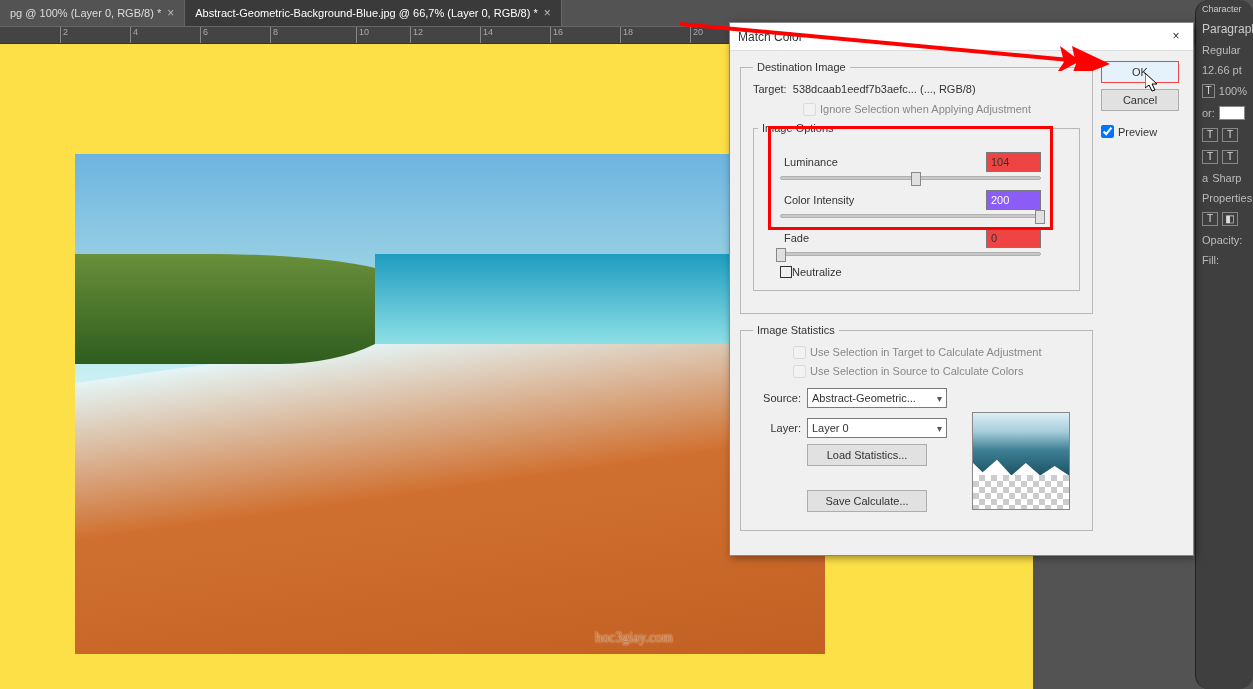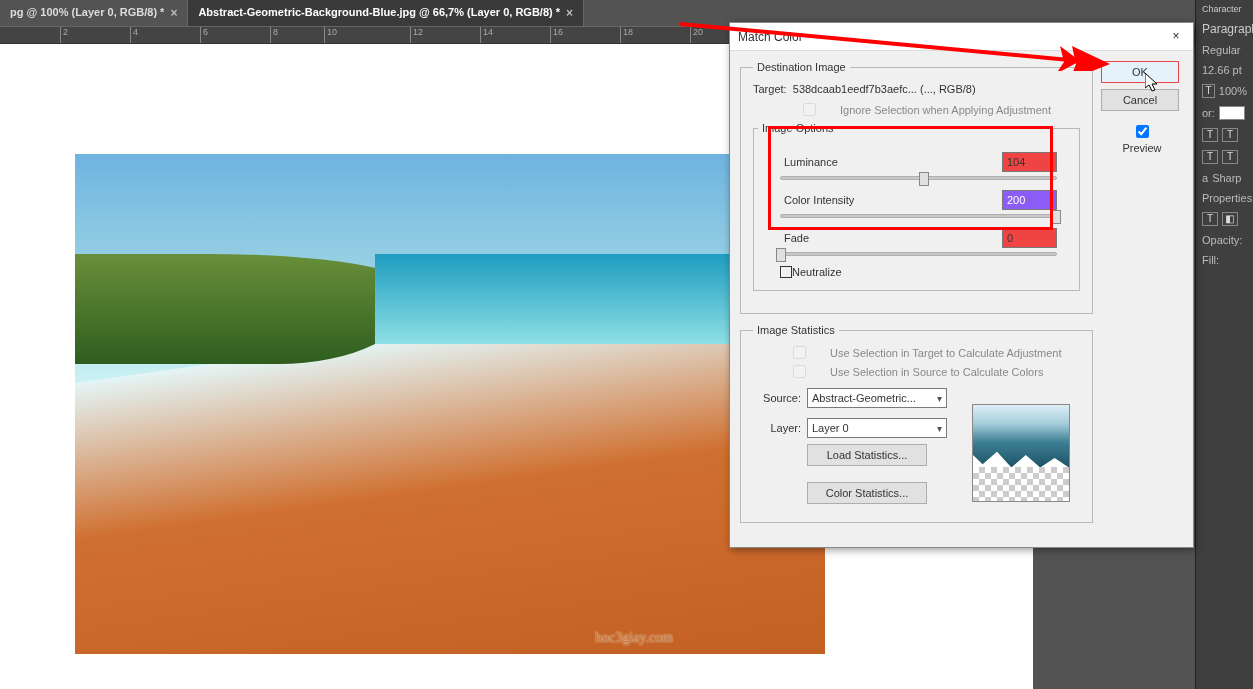--- a/index.html
+++ b/index.html
@@ -1,80 +1,80 @@
 <!DOCTYPE html>
 <html><head>
 <meta charset="utf-8">
 <style>
   * { box-sizing: border-box; margin: 0; padding: 0; font-family: Tahoma, Arial, sans-serif; font-size: 11px; }
   body { width: 1253px; height: 689px; background: #535353; overflow: hidden; position: relative; }
 
   
   .doc-tabs { height: 26px; background: #535353; display: flex; align-items: center; position: relative; }
-  .doc-tab { padding: 6px 10px; color: #ddd; background: transparent; border-right: 1px solid #666; display: flex; gap: 6px; cursor: default; font-weight: bold; }
+  .doc-tab { padding: 6px 10px; color: #ddd; background: transparent; border-right: 1px solid #666; display: flex; align-items: center; gap: 6px; cursor: default; }
   .doc-tab.active { background: #3a3a3a; color: #fff; }
   .doc-tab .close { color: #bbb; cursor: pointer; font-size: 12px; }
 
   
   .ruler { height: 18px; background: #444; color: #bbb; font-size: 9px; position: relative; overflow: hidden; border-top: 1px solid #666; border-bottom: 1px solid #333; }
   .ruler-tick { position: absolute; top: 0; font-size: 9px; color: #aaa; border-left: 1px solid #888; height: 100%; padding-left: 2px; line-height: 10px; }
 
   
-  .canvas-wrap { position: absolute; top: 44px; left: 0; right: 220px; bottom: 0; background: #ffffff; }
+  .canvas-wrap { position: absolute; top: 44px; left: 0; right: 220px; bottom: 0; background: #fde047; }
   .canvas-image { position: absolute; top: 110px; left: 75px; width: 750px; height: 500px; background: linear-gradient(to bottom, #8fc5eb 0%, #8fc5eb 25%, #c8f2f5 30%, #2aa7c7 35%, #bcecf0 40%, #e8f7f8 55%, #d57c3a 60%, #c96b2c 75%, #b45820 100%); overflow: hidden; }
   .canvas-image::before { content: ""; position: absolute; top: 0; left: 0; right: 0; height: 35%; background: linear-gradient(to bottom, #6eb4e0, #aee0e5); }
   .canvas-image::after { content: ""; position: absolute; top: 20%; left: 40%; right: 0; height: 18%; background: linear-gradient(to bottom, #1e9cc0, #8ee0e5); }
   .beach-diag { position: absolute; top: 30%; left: 0; width: 150%; height: 90%; background: linear-gradient(to bottom, #e4f5f6 0%, #d07030 35%, #be5a1e 100%); transform: skewY(-8deg) translateX(-10%); }
   .veg { position: absolute; top: 20%; left: 0; width: 45%; height: 22%; background: linear-gradient(to bottom, #698f3a, #2e5d1e); border-radius: 0 60% 40% 0 / 0 30% 60% 0; }
   .watermark { position: absolute; bottom: 8px; left: 520px; color: #c57a3a; font-size: 14px; font-family: Georgia, serif; text-shadow: 0 0 2px #fff; }
 
   
-  .right-panels { position: absolute; top: 0; right: 0; width: 58px; height: 100%; background: #3f3f3f; border-left: 1px solid #222; }
+  .right-panels { position: absolute; top: 0; right: 0; width: 58px; height: 100%; background: #3f3f3f; border-left: 1px solid #222; border-radius: 14px; }
   .right-panels .panel-tabs { display: flex; gap: 4px; padding: 4px 6px; color: #ccc; }
   .right-panels .row { padding: 4px 6px; color: #bbb; display: flex; align-items: center; gap: 4px; font-size: 10px; }
   .color-swatch { width: 26px; height: 14px; background: #fff; border: 1px solid #888; }
   .mini-icon { width: 16px; height: 14px; border: 1px solid #888; display: inline-block; color: #ddd; text-align: center; line-height: 12px; font-size: 10px; }
 
   
   .dialog { position: absolute; top: 22px; left: 729px; width: 465px; background: #f0f0f0; border: 1px solid #888; box-shadow: 2px 2px 8px rgba(0,0,0,0.4); }
   .dialog-title { height: 28px; background: #fff; display: flex; align-items: center; padding: 0 8px; justify-content: space-between; border-bottom: 1px solid #ddd; }
   .dialog-title span { color: #333; font-size: 12px; }
   .dlg-close { width: 18px; height: 18px; text-align: center; line-height: 16px; font-size: 16px; color: #333; cursor: pointer; }
   .dlg-body { padding: 10px 10px 14px 10px; display: flex; gap: 8px; }
   .dlg-left { flex: 1; }
   .dlg-right { width: 82px; display: flex; flex-direction: column; gap: 6px; }
   .btn { display: block; width: 78px; height: 22px; border: 1px solid #adadad; background: #e1e1e1; text-align: center; line-height: 20px; color: #333; cursor: pointer; }
   .btn.primary { border: 1px solid #ef4444; background: #e5f1fb; }
-  .preview-check { margin-top: 8px; display: flex; align-items: center; gap: 4px; color: #333; flex-direction: column; }
+  .preview-check { margin-top: 8px; display: flex; align-items: center; gap: 4px; color: #333; }
   fieldset { border: 1px solid #b8b8b8; margin-bottom: 10px; padding: 10px 12px 12px 12px; }
   legend { padding: 0 4px; color: #333; }
 
   .target-row { color: #333; margin-bottom: 8px; }
-  .chk-row { display: flex; align-items: center; gap: 24px; color: #888; margin-left: 50px; margin-bottom: 6px; }
+  .chk-row { display: flex; gap: 4px; color: #888; margin-left: 50px; margin-bottom: 6px; }
   .chk-row input[disabled] { opacity: 0.6; }
 
   .opt-group { position: relative; }
   .opt-row { display: flex; align-items: center; margin: 10px 18px 2px 22px; }
   .opt-label { flex: 1; color: #333; padding-left: 4px; }
   .opt-input { width: 55px; height: 20px; border: 1px solid #7a7a7a; text-align: left; padding: 0 4px; color: #333; background: #ef4444; }
   .opt-input.sel { background: #8b5cf6; color: #fff; }
   .slider { margin: 4px 18px 10px 22px; height: 4px; background: #c8c8c8; border: 1px solid #b0b0b0; position: relative; border-radius: 2px; }
   .slider .thumb { position: absolute; top: -5px; width: 10px; height: 14px; background: #e0e0e0; border: 1px solid #888; transform: translateX(-50%); }
   .highlight-box { position: absolute; border: 3px solid #ff0000; pointer-events: none; }
   .hb1 { top: 126px; left: 768px; width: 285px; height: 104px; z-index: 60; }
 
   .neutralize { display: flex; align-items: center; gap: 0; margin: 6px 18px 2px 22px; color: #333; }
   .neutralize .cb { width: 12px; height: 12px; border: 1px solid #333; }
 
   .stats .chk-row { margin-left: 40px; }
   .src-row { display: flex; align-items: center; gap: 6px; margin: 10px 0 6px 0; }
   .src-row label { width: 48px; text-align: right; color: #333; }
   .select { width: 140px; height: 20px; border: 1px solid #7a7a7a; background: #fff; color: #333; padding: 0 16px 0 4px; line-height: 18px; position: relative; cursor: pointer; }
   .select::after { content: "▾"; position: absolute; right: 4px; top: 1px; color: #555; font-size: 10px; }
-  .stats-btns { display: flex; flex-direction: column; gap: 16px; margin-left: 54px; }
+  .stats-btns { display: flex; flex-direction: column; gap: 24px; margin-left: 54px; }
   .stats-btns .btn { width: 120px; }
 
   .thumb-preview { position: absolute; right: 22px; bottom: 20px; width: 98px; height: 98px; border: 1px solid #888; background: #fff; overflow: hidden; }
   .thumb-preview .geo { width: 100%; height: 65%; background: linear-gradient(to bottom, #dceef5 0%, #a6cddb 30%, #3d7f94 60%, #1e5366 100%); clip-path: polygon(0 0, 100% 0, 100% 100%, 85% 85%, 70% 100%, 55% 80%, 40% 100%, 25% 75%, 10% 95%, 0 80%); }
   .thumb-preview .checker { position: absolute; bottom: 0; left: 0; right: 0; height: 35%; background-image: linear-gradient(45deg,#ccc 25%,transparent 25%,transparent 75%,#ccc 75%),linear-gradient(45deg,#ccc 25%,transparent 25%,transparent 75%,#ccc 75%); background-size: 12px 12px; background-position: 0 0, 6px 6px; background-color: #fff; }
 
   
   .arrow { position: absolute; top: 16px; left: 680px; width: 435px; height: 55px; pointer-events: none; z-index: 70; }
 
   
@@ -92,21 +92,21 @@
     <span>Abstract-Geometric-Background-Blue.jpg @ 66,7% (Layer 0, RGB/8) *</span>
     <span class="close">×</span>
   </div>
 </div>
 
 <div class="ruler">
   <div class="ruler-tick" style="left:60px">2</div>
   <div class="ruler-tick" style="left:130px">4</div>
   <div class="ruler-tick" style="left:200px">6</div>
   <div class="ruler-tick" style="left:270px">8</div>
-  <div class="ruler-tick" style="left:324px">10</div>
+  <div class="ruler-tick" style="left:356px">10</div>
   <div class="ruler-tick" style="left:410px">12</div>
   <div class="ruler-tick" style="left:480px">14</div>
   <div class="ruler-tick" style="left:550px">16</div>
   <div class="ruler-tick" style="left:620px">18</div>
   <div class="ruler-tick" style="left:690px">20</div>
 </div>
 
 <div class="canvas-wrap">
   <div class="canvas-image">
     <div class="beach-diag"></div>
@@ -174,21 +174,21 @@
         <legend>Destination Image</legend>
         <div class="target-row">
           <span>Target:</span>
           &nbsp;<span>538dcaab1eedf7b3aefc... (..., RGB/8)</span>
         </div>
         <div class="chk-row">
           <input type="checkbox" disabled="" style="">
           <span>Ignore Selection when Applying Adjustment</span>
         </div>
 
-        <fieldset class="opt-group" style="border:1px solid #b8b8b8; padding:8px 4px 10px 4px;">
+        <fieldset class="opt-group" style="border:1px solid #b8b8b8; padding:8px 20px 10px 4px;">
           <legend>Image Options</legend>
 
           <div class="opt-row">
             <span class="opt-label">Luminance</span>
             <input class="opt-input" value="104" style="">
           </div>
           <div class="slider">
               <div class="thumb" style="left:52%"></div>
             </div>
 
@@ -228,21 +228,21 @@
         <div class="src-row">
           <label>Source:</label>
           <div class="select">Abstract-Geometric...</div>
         </div>
         <div class="src-row">
           <label>Layer:</label>
           <div class="select">Layer 0</div>
         </div>
         <div class="stats-btns">
           <div class="btn">Load Statistics...</div>
-          <div class="btn">Color Statistics...</div>
+          <div class="btn">Save Calculate...</div>
         </div>
         <div class="thumb-preview">
           <div class="geo"></div>
           <div class="checker"></div>
         </div>
       </fieldset>
     </div>
 
     <div class="dlg-right">
       <div class="btn primary">OK</div>

